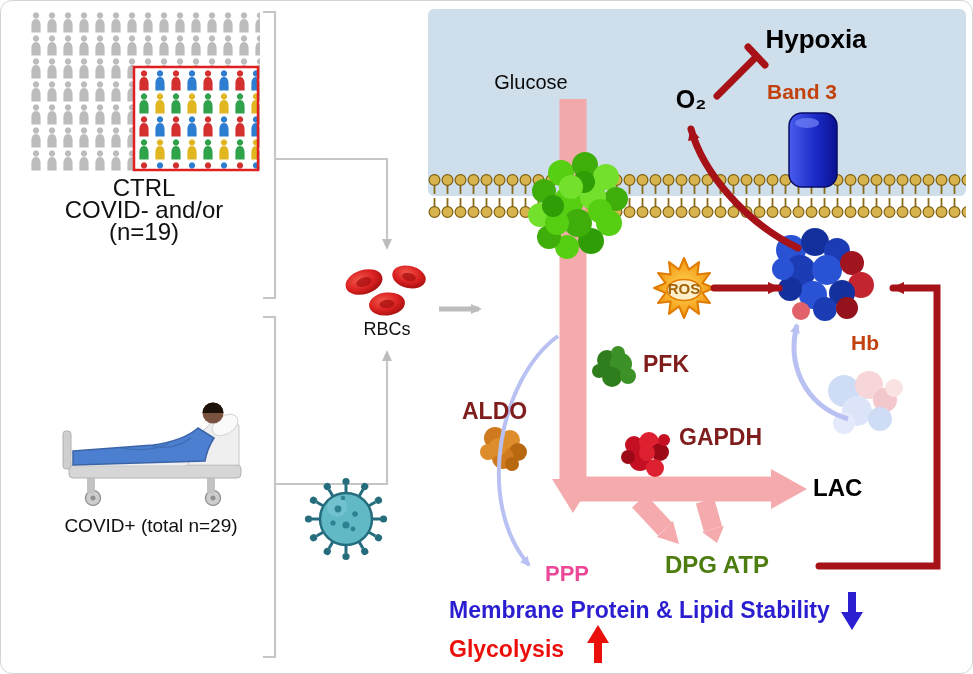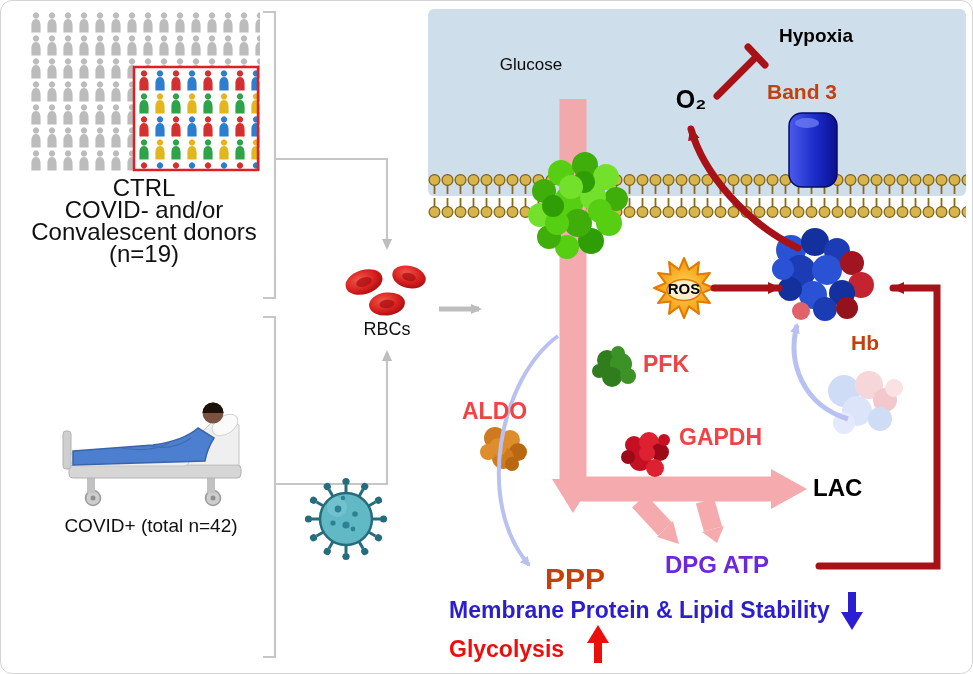--- a/index.html
+++ b/index.html
@@ -3,21 +3,21 @@
 <meta charset="utf-8">
 <style>
   *{margin:0;padding:0;box-sizing:border-box}
   body{background:#ffffff;font-family:"Liberation Sans","DejaVu Sans",sans-serif}
   .frame{position:relative;width:973px;height:674px;background:#fff;border:1.5px solid #d4d4d4;border-radius:12px;overflow:hidden}
   svg.canvas{position:absolute;left:0;top:0}
   .lbl{position:absolute;line-height:1.12;color:#111;white-space:nowrap}
   .center{text-align:center}
   .it{}
   .b{font-weight:bold}
-  .fade{color:#ef4444}
+  .fade{color:#7f1d1d}
   .gray{color:#c2410c}
 </style>
 </head>
 <body>
 
 <div class="frame">
 
   <svg class="canvas" width="973" height="674" viewBox="0 0 973 674">
     <defs>
       <path id="person" d="M8,1.3 a3.2,3.2 0 1 0 0.01,0 Z M8,8 C4.8,8 3.4,10.8 3.4,14.8 L3.4,21.5 L12.6,21.5 L12.6,14.8 C12.6,10.8 11.2,8 8,8 Z"></path>
@@ -281,49 +281,48 @@
         <circle cx="345" cy="524" r="3.6" fill="#2e8191"></circle>
         <circle cx="332" cy="522" r="2.6" fill="#2e8191"></circle>
         <circle cx="352" cy="528" r="2.4" fill="#2e8191"></circle>
         <circle cx="342" cy="497" r="2.2" fill="#2e8191"></circle>
     </g>
   </svg>
 
   <div class="lbl center" style="left:28px;top:176px;width:230px;font-size:24px;line-height:22px">
     <div>CTRL</div>
     <div class="it">COVID- and/or</div>
-    <div class="it">Convalescent donors</div>
     <div>(n=19)</div>
   </div>
 
   <div class="lbl center" style="left:346px;top:318px;width:80px;font-size:18px">RBCs</div>
 
-  <div class="lbl center it" style="left:22px;top:514px;width:256px;font-size:19px">COVID+ (total n=42)</div>
-
-  <div class="lbl center" style="left:468px;top:54px;width:124px;font-size:17px;color:#0a0a0a">Glucose</div>
-
-  <div class="lbl center b" style="left:752px;top:24px;width:126px;font-size:19px;color:#000">Hypoxia</div>
+  <div class="lbl center it" style="left:22px;top:514px;width:256px;font-size:19px">COVID+ (total n=29)</div>
+
+  <div class="lbl center" style="left:468px;top:70px;width:124px;font-size:20px;color:#0a0a0a">Glucose</div>
+
+  <div class="lbl center b" style="left:752px;top:24px;width:126px;font-size:26px;color:#000">Hypoxia</div>
 
   <div class="lbl center b" style="left:664px;top:84px;width:52px;font-size:25px;color:#000">O₂</div>
 
   <div class="lbl center b gray" style="left:755px;top:79px;width:92px;font-size:21px">Band 3</div>
 
   <div class="lbl center b gray" style="left:842px;top:330px;width:44px;font-size:21px">Hb</div>
 
-  <div class="lbl center b it" style="left:659px;top:280px;width:48px;font-size:15px;color:#000000">ROS</div>
+  <div class="lbl center b it" style="left:659px;top:280px;width:48px;font-size:15px;color:#a16207">ROS</div>
 
   <div class="lbl b fade" style="left:642px;top:351px;font-size:23px">PFK</div>
   <div class="lbl b fade" style="left:461px;top:398px;font-size:23px">ALDO</div>
   <div class="lbl b fade" style="left:678px;top:424px;font-size:23px">GAPDH</div>
 
-  <div class="lbl b" style="left:544px;top:561px;font-size:30px;color:#c2410c">PPP</div>
+  <div class="lbl b" style="left:544px;top:561px;font-size:22px;color:#ec4899">PPP</div>
 
   <div class="lbl b" style="left:812px;top:474px;font-size:24px;color:#000">LAC</div>
 
-  <div class="lbl b" style="left:664px;top:551px;font-size:24px;color:#6d28d9">DPG ATP</div>
+  <div class="lbl b" style="left:664px;top:551px;font-size:24px;color:#4d7c0f">DPG ATP</div>
 
   <div class="lbl" style="left:448px;top:591px;display:flex;align-items:center;gap:10px">
     <span class="it b" style="font-size:23px;color:#2a1ed0">Membrane Protein &amp; Lipid Stability</span>
     <svg width="24" height="38" viewBox="0 0 24 38">
         <rect x="8" y="0" width="8" height="21" fill="#2a1ed0"></rect>
         <polygon points="1,20 23,20 12,38" fill="#2a1ed0"></polygon>
       </svg>
   </div>
 
   <div class="lbl" style="left:448px;top:624px;display:flex;align-items:flex-end;gap:22px">

